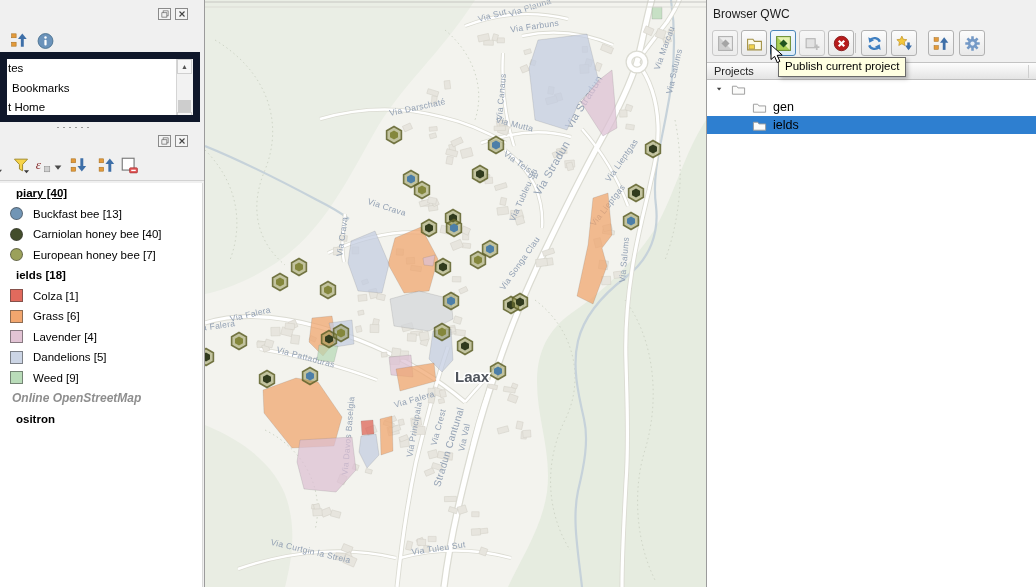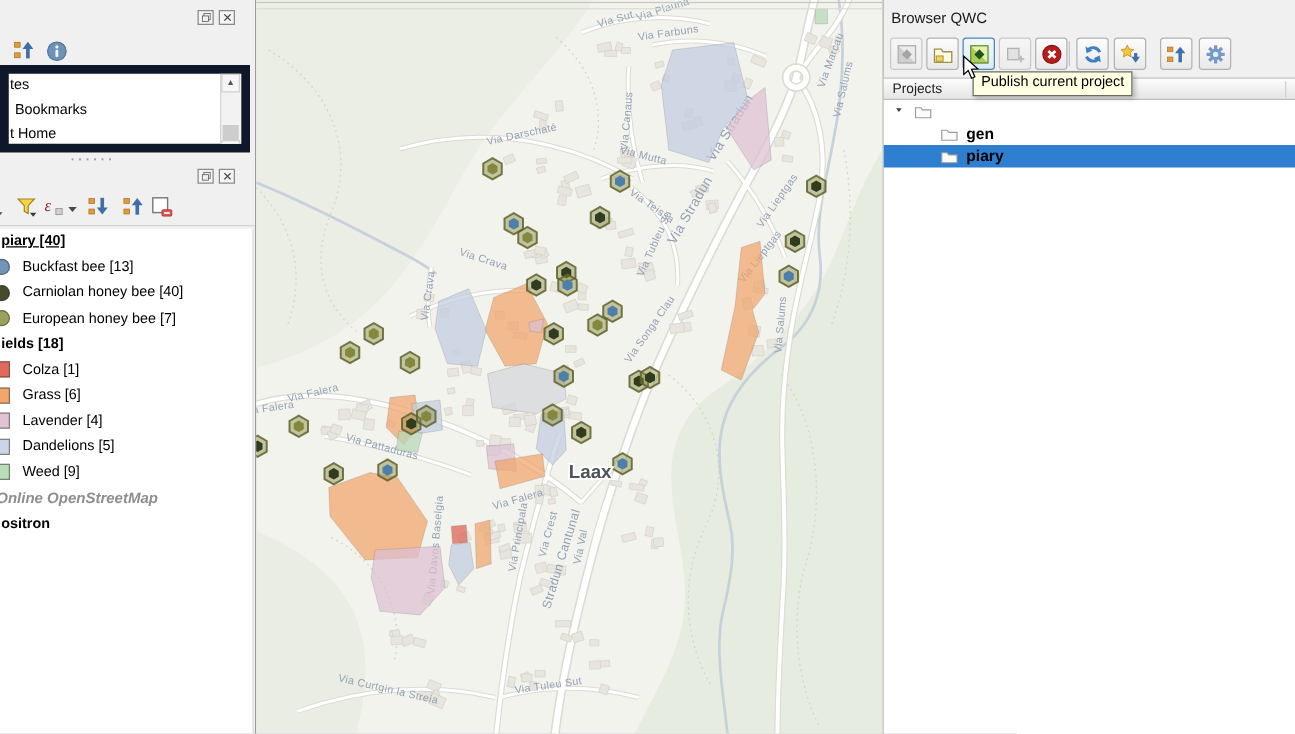--- a/index.html
+++ b/index.html
@@ -18,21 +18,21 @@
   
   #bscroll{position:absolute;right:0;top:0;width:16px;height:68px;background:#f2f2f2;border-left:1px solid #d5d5d5;}
   .sb-btn{position:absolute;left:0;width:15px;height:15px;background:#f6f6f6;border:1px solid #d0d0d0;
           box-sizing:border-box;font-size:7px;color:#555;text-align:center;line-height:13px;}
   .sb-thumb{position:absolute;left:1px;width:13px;height:15px;background:#cdcdcd;}
   #splitter{position:absolute;left:0;top:124px;width:204px;height:6px;}
   #splitter .dots{position:absolute;left:55px;top:2px;width:36px;height:3px;
      background-image:radial-gradient(#9a9a9a 1px,transparent 1.1px);background-size:6px 3px;}
   #legend{position:absolute;left:0;top:183px;width:202px;height:404px;background:#fff;overflow:hidden;
           border-right:1px solid #d9d9d9;}
-  .lg-row{height:20.5px;display:flex;align-items:center;white-space:nowrap;overflow:hidden;padding-left:1px;}
+  .lg-row{height:20.5px;display:flex;align-items:center;white-space:nowrap;overflow:hidden;padding-left:16px;}
   .lg-row.group{font-weight:bold;}
   .lg-row.group.underline span{text-decoration:underline;}
   .lg-row.osm{font-weight:bold;font-style:italic;color:#8e8e8e;font-size:12px;margin-left:-4px;}
   .lg-sw{flex:0 0 13px;width:13px;height:13px;margin-left:-6px;margin-right:10px;
          border:1px solid rgba(60,60,60,.55);box-sizing:border-box;}
   .lg-sw.circle{border-radius:50%;}
   #layers-sep{position:absolute;left:0;top:180px;width:204px;height:1px;background:#d2d2d2;}
   
   #map{position:absolute;left:204px;top:0;width:503px;height:587px;box-sizing:border-box;
        border-left:1px solid #9b9b9b;border-right:1px solid #9b9b9b;background:#f3f3ee;}
@@ -51,21 +51,21 @@
   #tree-header{position:absolute;left:0;top:62px;width:329px;height:18px;box-sizing:border-box;
      background:linear-gradient(#fdfdfd,#e4e4e4);border-top:1px solid #c3c3c3;border-bottom:1px solid #bdbdbd;
      line-height:16px;padding-left:7px;font-size:11px;color:#222;}
   #tree-header .col-div{position:absolute;right:7px;top:2px;width:1px;height:13px;background:#cfcfcf;}
   #rp-tree{position:absolute;left:0;top:80px;width:329px;height:507px;background:#fff;}
   .tree-row{position:relative;height:18px;display:flex;align-items:center;}
   .tree-row.selected{background:#2e7fd0;}
   .tree-row .t-exp{position:absolute;left:9px;top:5px;width:9px;height:9px;}
   .tree-row .t-ic{position:absolute;top:1.5px;width:15px;height:15px;}
   .tree-row .t-lb{position:absolute;top:0;line-height:18px;white-space:nowrap;}
-  .t-lb.bold{font-weight:bold;font-size:12.5px;}
+  .t-lb.bold{font-weight:normal;font-size:12.5px;}
   #tooltip{position:absolute;left:71px;top:57px;height:20px;box-sizing:border-box;background:#ffffe1;
      border:1px solid #6a6a6a;padding:2px 6px 0 6px;font-size:11.5px;white-space:nowrap;z-index:60;
      box-shadow:2px 2px 4px rgba(0,0,0,.25);}
   #cursor{position:absolute;left:63px;top:44px;width:14px;height:20px;z-index:70;}
 </style>
 </head>
 <body>
 
 <div id="app">
 
@@ -694,21 +694,21 @@
         <div class="tree-row">
           <span class="t-ic" style="left:45px"><svg viewBox="0 0 16 16" style="width:15px;height:15px;overflow:visible">
               <path d="M1.5 4.5 h4.6 l1.3 1.8 h7.1 V13 H1.5 z" fill="#fbfbfa" stroke="#9b9b9b" stroke-width="1"></path>
             </svg></span>
           <span class="t-lb bold" style="left:66px">gen</span>
         </div>
         <div class="tree-row selected">
           <span class="t-ic" style="left:45px"><svg viewBox="0 0 16 16" style="width:15px;height:15px;overflow:visible">
               <path d="M1.5 4.5 h4.6 l1.3 1.8 h7.1 V13 H1.5 z" fill="#fbfbfa" stroke="#9b9b9b" stroke-width="1"></path>
             </svg></span>
-          <span class="t-lb bold" style="left:66px">piary</span>
+          <span class="t-lb bold" style="left:66px">ields</span>
         </div>
       </div>
     <div id="tooltip">Publish current project</div>
     <svg id="cursor" viewBox="0 0 14 20">
       <path d="M1,1 L1,15.5 L4.6,12.4 L7.3,18.6 L9.9,17.4 L7.2,11.4 L12.2,11 Z" fill="#fff" stroke="#000" stroke-width="1"></path>
     </svg>
   </div>
 </div>
 
 </body></html>

